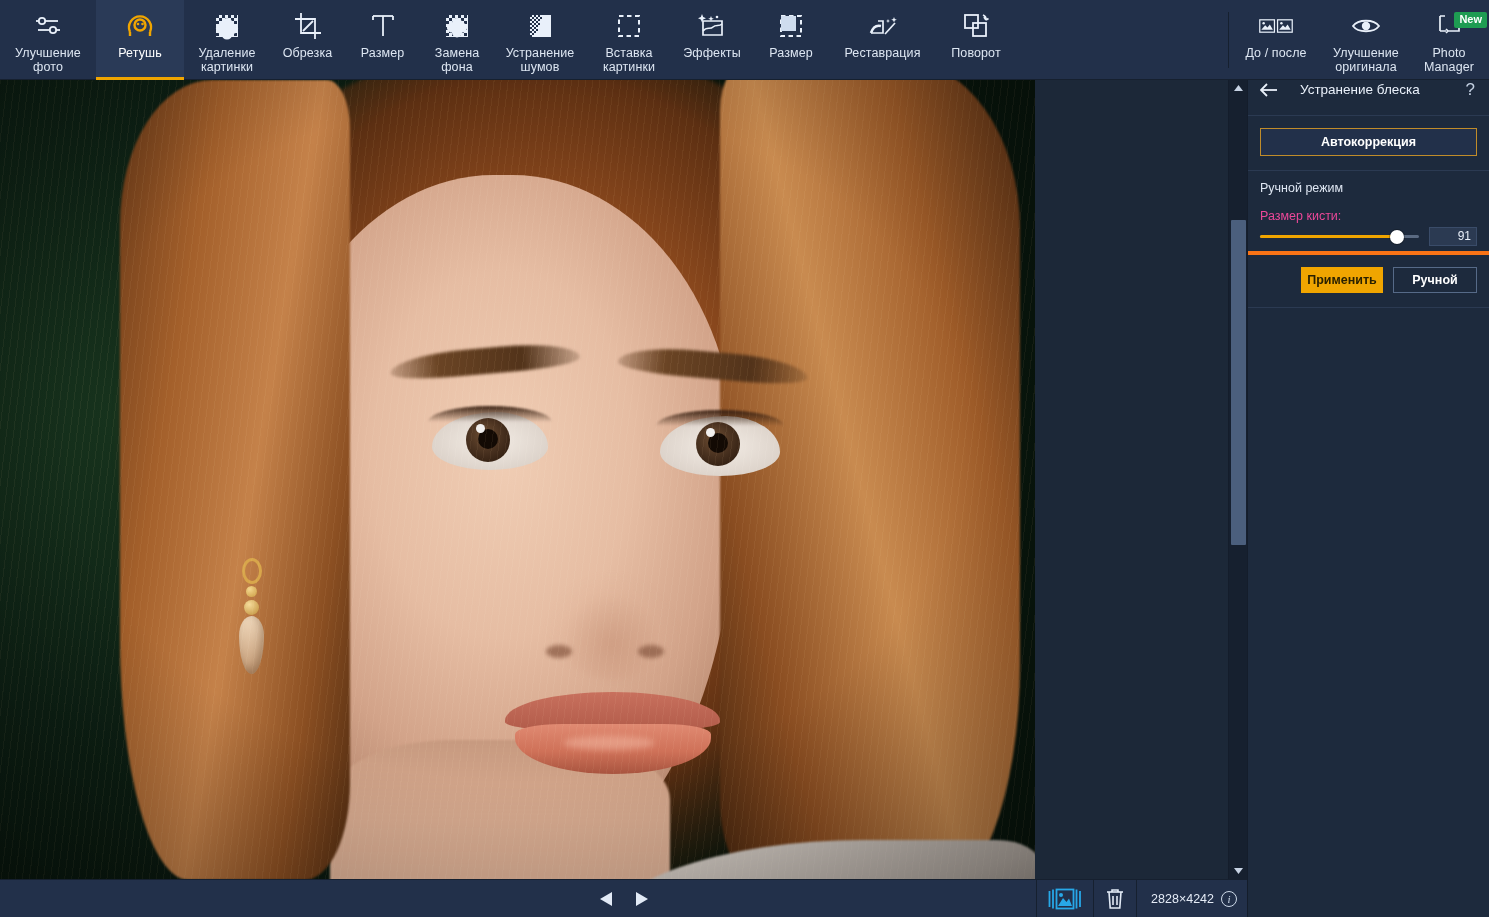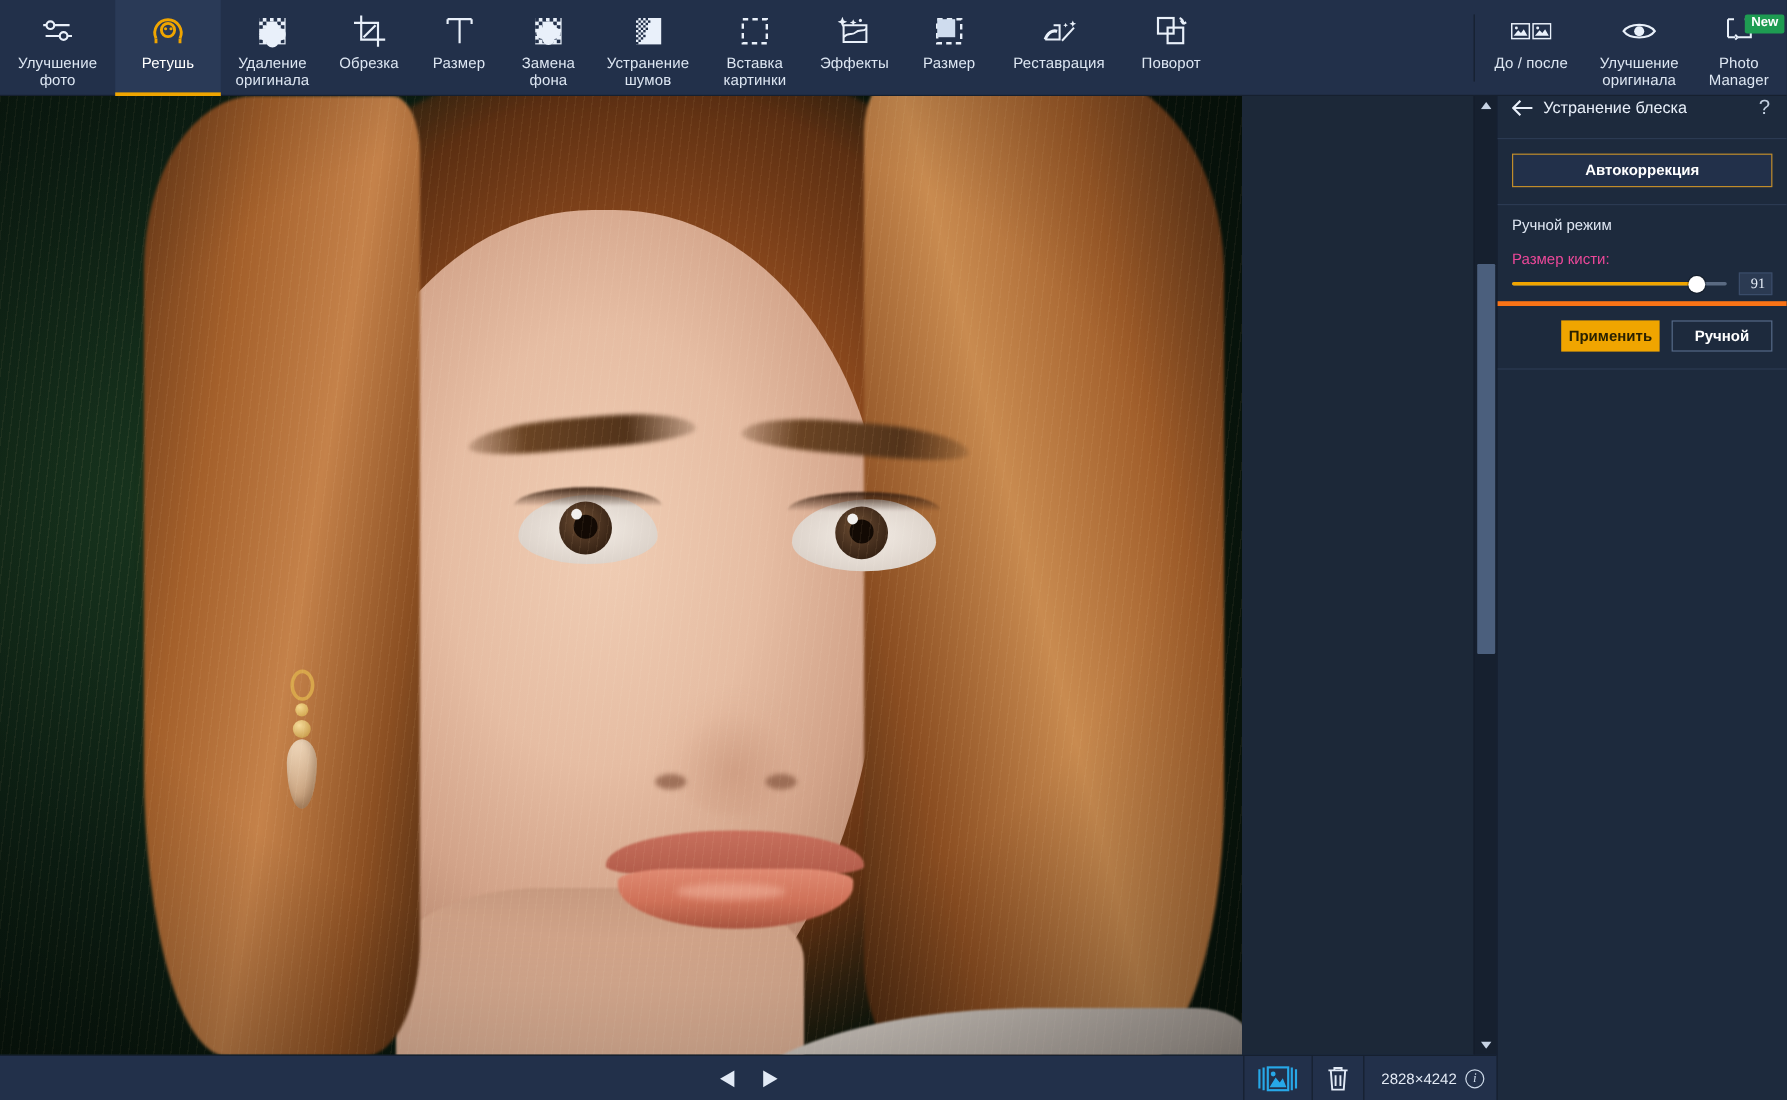--- a/index.html
+++ b/index.html
@@ -334,20 +334,21 @@
     background: #1d2a3d;
     border-left: 1px solid #141d2b;
   }
   .sb-header {
     position: relative;
     height: 36px;
     display: flex; align-items: center;
     padding: 0 12px 16px 10px;
     background: #1d2a3d;
     border-bottom: 1px solid #2b3a52;
+    gap: 14px;
   }
   .sb-back {
     width: 22px; height: 22px;
     display: flex; align-items: center; justify-content: center;
     cursor: pointer; color: #e6edf7;
     margin-right: 6px;
   }
   .sb-title {
     font-size: 13.5px; color: #e9f0fa; flex: 1;
   }
@@ -384,29 +385,28 @@
   }
   .slider .knob {
     position: absolute; left: 86%; top: 1px;
     margin-left: -7px;
     width: 14px; height: 14px; border-radius: 50%;
     background: #ffffff;
     box-shadow: 0 0 0 1px rgba(0,0,0,0.25);
     cursor: pointer;
   }
   .num-box {
-    width: 28px; height: 19px;
+    width: 48px; height: 19px;
     background: #2b3a52;
     border: 1px solid #3a4c69;
     color: #e7eef8;
     font-size: 12px;
     text-align: right;
     padding-right: 5px;
     line-height: 17px;
-    font-family: Liberation Serif, serif;
   }
   .sb-actions {
     padding: 12px 12px 14px 12px;
     display: flex; gap: 10px;
     border-bottom: 1px solid #2b3a52;
   }
   .btn-gold {
     flex: 1; height: 26px; line-height: 26px;
     background: #f0a500; color: #2a2100;
     border: none; font-size: 12.5px; font-weight: bold;
@@ -528,21 +528,21 @@
                 <rect x="19" y="18" width="3" height="3"></rect>
               <rect x="4" y="21" width="3" height="3"></rect>
                 <rect x="10" y="21" width="3" height="3"></rect>
                 <rect x="16" y="21" width="3" height="3"></rect>
                 <rect x="22" y="21" width="3" height="3"></rect>
             </g>
             <path d="M15 6 a5.5 5.5 0 0 1 5.5 5.5 a5.5 5.5 0 0 1 5 2.5 a5.5 5.5 0 0 1 -5 8 a5.5 5.5 0 0 1 -11 0 a5.5 5.5 0 0 1 -5 -8 a5.5 5.5 0 0 1 5 -2.5 a5.5 5.5 0 0 1 5.5 -5.5 z" fill="#e9f0fa"></path>
           </svg>
         </span>
         <span class="tlabel">Удаление
-оригинала</span>
+картинки</span>
       </div>
 
       <div class="tool" style="width:75px">
         <span class="ticon">
           <svg width="28" height="28" viewBox="0 0 28 28" fill="none" stroke="#e9f0fa" stroke-width="1.8">
             <path d="M7 1 V21 H27"></path>
               <path d="M1 7 H21 V27"></path>
               <line x1="9" y1="19" x2="19" y2="9"></line>
           </svg>
         </span>

